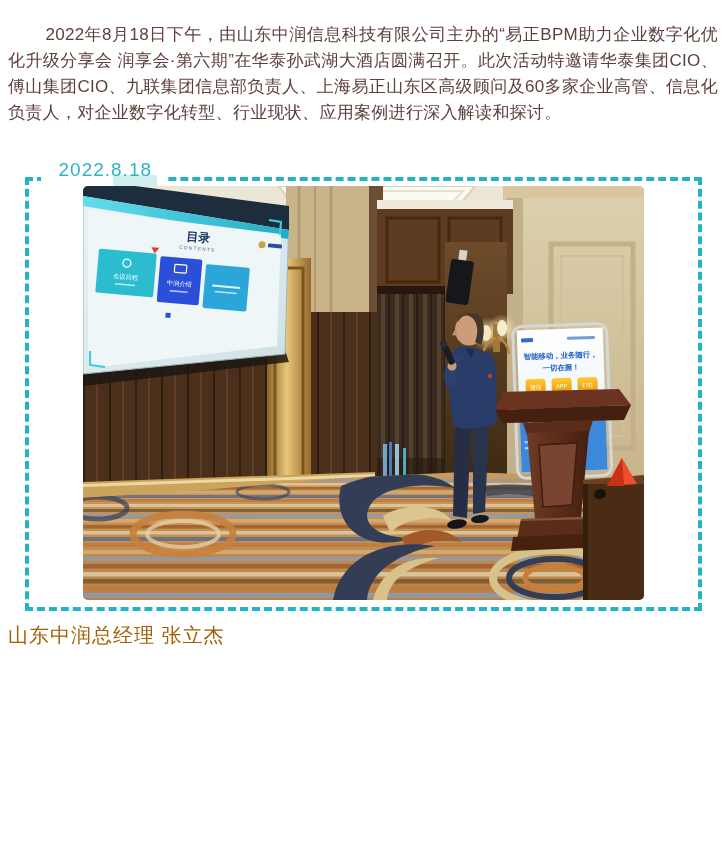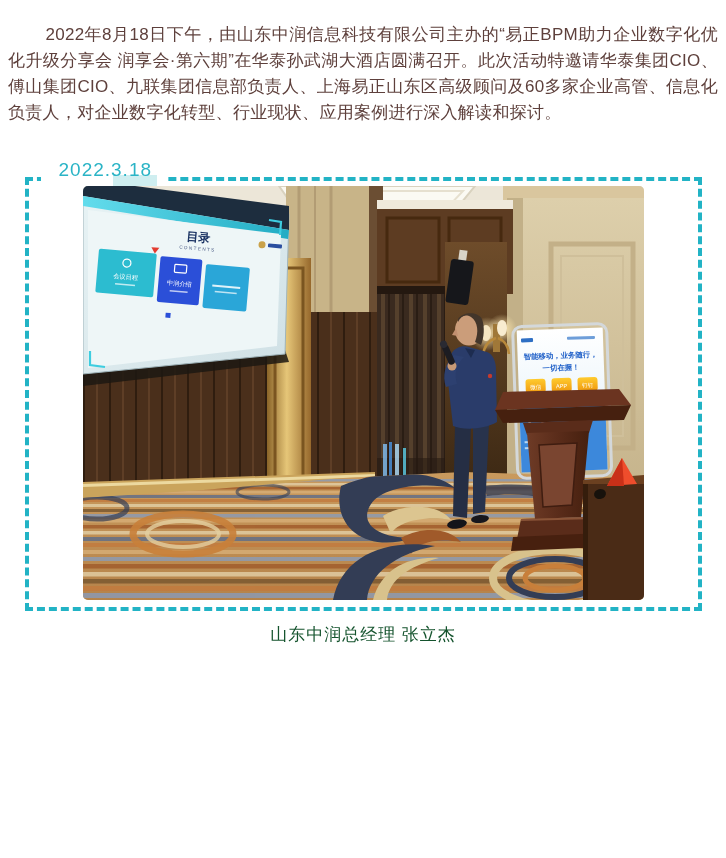--- a/index.html
+++ b/index.html
@@ -12,35 +12,35 @@
   .photo-frame{position:relative;width:669px;margin:51px auto 0;
     border:4px dashed #22b3c5;padding:5px 0 7px;}
   .date-mask{position:absolute;top:-22px;left:12px;width:126px;height:24px;
     background:#fff;z-index:1;}
   .date-highlight{position:absolute;top:-6px;left:84px;width:44px;height:11px;
     background:#cfeef0;z-index:2;}
   .date-label{position:absolute;top:-22px;left:30px;z-index:3;
     color:#2ab4c6;font-size:19px;line-height:22px;letter-spacing:1px;}
   .photo{display:block;width:561px;height:414px;margin:0 auto;
     border-radius:5px;overflow:hidden;background:#cdbd96;}
-  .caption{margin:13px 0 0;text-align:center;font-size:17px;line-height:22px;
-    color:#14532d;letter-spacing:1px;}
+  .caption{margin:13px 0 0;text-align:left;font-size:20px;line-height:22px;
+    color:#a16207;letter-spacing:1px;}
   svg text{font-family:"Liberation Sans","DejaVu Sans",sans-serif;}
 </style>
 </head>
 <body>
 
 <div class="page">
 
   <p class="body-text p1">2022年8月18日下午，由山东中润信息科技有限公司主办的“易正BPM助力企业数字化优化升级分享会 润享会·第六期”在华泰孙武湖大酒店圆满召开。此次活动特邀请华泰集团CIO、傅山集团CIO、九联集团信息部负责人、上海易正山东区高级顾问及60多家企业高管、信息化负责人，对企业数字化转型、行业现状、应用案例进行深入解读和探讨。</p>
 
   <div class="photo-frame">
     <div class="date-mask"></div>
     <div class="date-highlight"></div>
-    <div class="date-label">2022.3.18</div>
+    <div class="date-label">2022.8.18</div>
 
     <svg class="photo" viewBox="0 0 561 414" preserveAspectRatio="none">
       <defs>
         <linearGradient id="gWall" x1="0" y1="0" x2="0" y2="1">
           <stop offset="0" stop-color="#cfbf98"></stop>
             <stop offset="1" stop-color="#b3a074"></stop>
         </linearGradient>
         <linearGradient id="gScreen" x1="0" y1="0" x2="1" y2="1">
           <stop offset="0" stop-color="#e8f3f5"></stop>
             <stop offset="1" stop-color="#cfe0e5"></stop>

